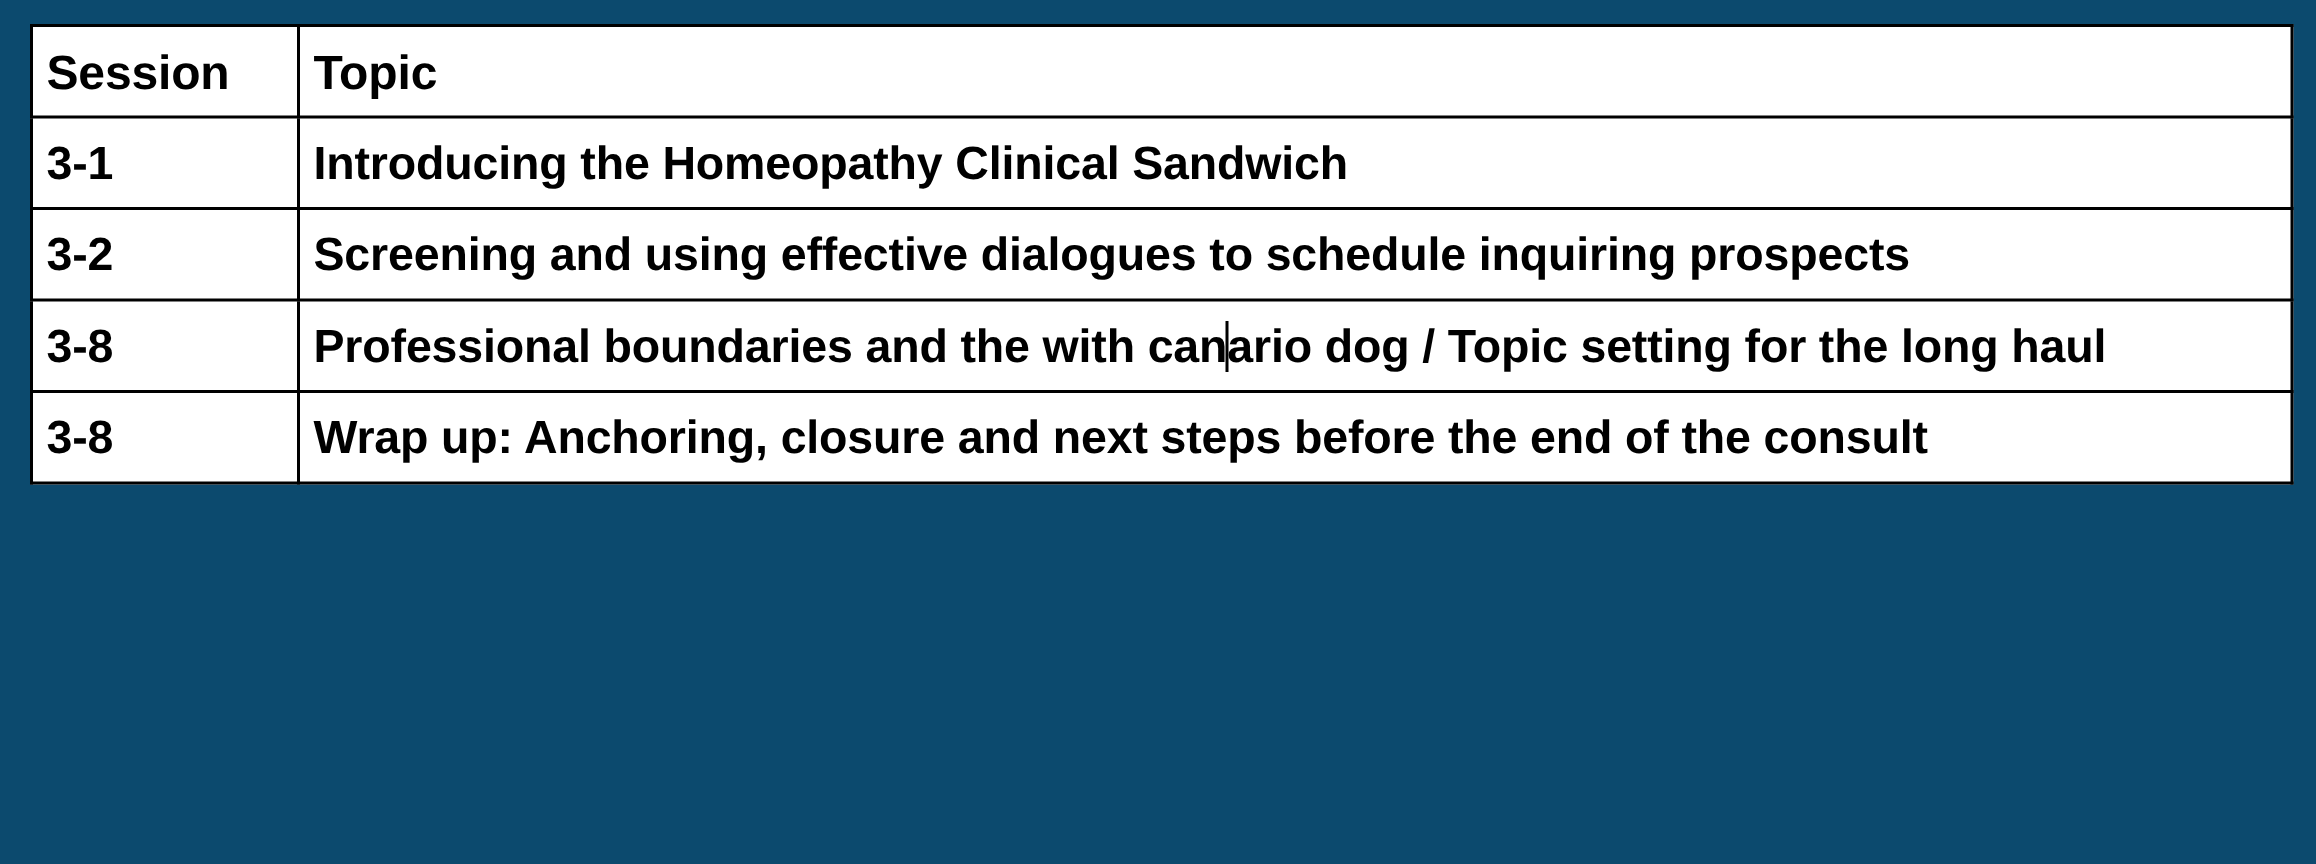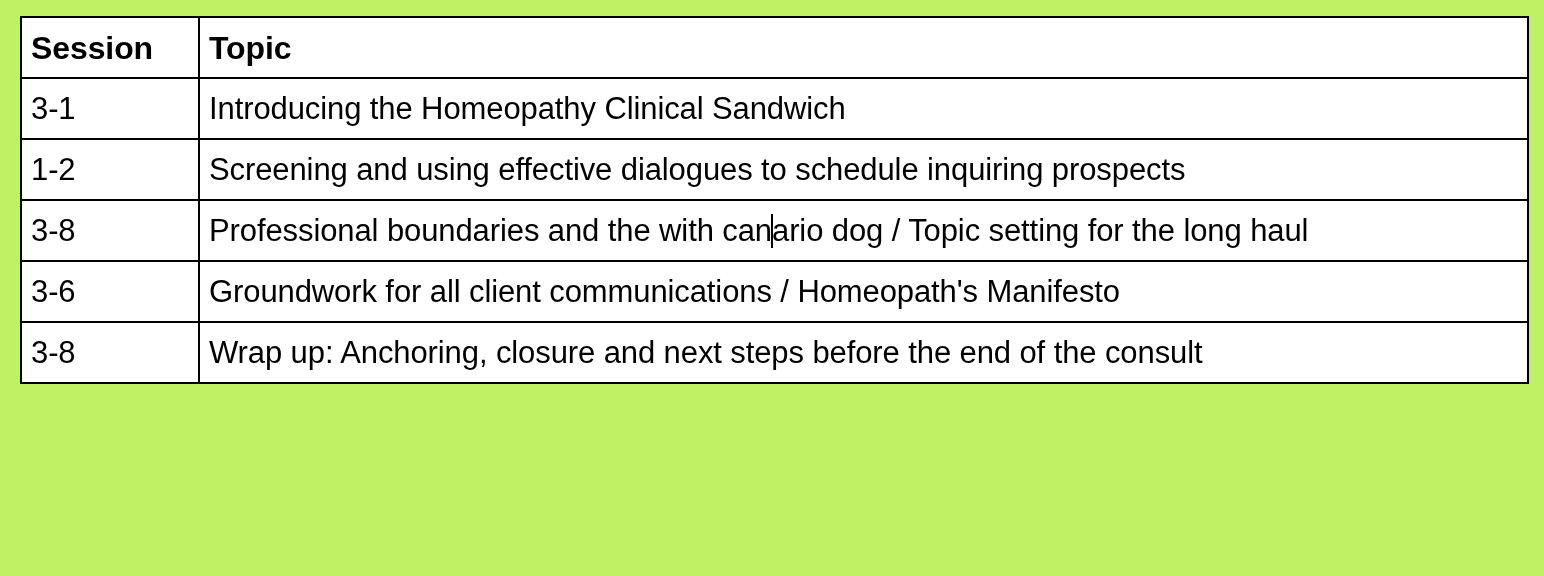--- a/index.html
+++ b/index.html
@@ -11,21 +11,21 @@
     width: 1544px;
     height: 576px;
     font-family: "Liberation Sans", sans-serif;
     color: #000000;
     overflow: hidden;
   }
   .page {
     position: relative;
     width: 1544px;
     height: 576px;
-    background: #bef264;
+    background: #0c4a6e;
   }
   .table-wrap {
     position: absolute;
     left: 20px;
     top: 16px;
     width: 1507px;
   }
   table.session-table {
     border-collapse: collapse;
     table-layout: fixed;
@@ -46,21 +46,21 @@
     line-height: 36px;
     white-space: nowrap;
     overflow: hidden;
     letter-spacing: -0.1px;
   }
   table.session-table thead th {
     font-weight: bold;
     font-size: 32px;
   }
   table.session-table tbody td {
-    font-weight: normal;
+    font-weight: bold;
   }
   .topic-cell { position: relative; margin-top: 38px; }
   .caret {
     display: inline-block;
     width: 2px;
     height: 34px;
     background: #000000;
     vertical-align: -7px;
     margin: 0 -1px;
   }
@@ -80,30 +80,26 @@
           <th>Session</th>
           <th>Topic</th>
         </tr>
       </thead>
       <tbody>
         <tr>
           <td>3-1</td>
           <td class="topic-cell">Introducing the Homeopathy Clinical Sandwich</td>
         </tr>
         <tr>
-          <td>1-2</td>
+          <td>3-2</td>
           <td class="topic-cell">Screening and using effective dialogues to schedule inquiring prospects</td>
         </tr>
         <tr>
           <td>3-8</td>
           <td class="topic-cell"><span>Professional boundaries and the with can</span><span class="caret"></span><span>ario dog / Topic setting for the long haul</span></td>
-        </tr>
-        <tr>
-          <td>3-6</td>
-          <td class="topic-cell">Groundwork for all client communications / Homeopath's Manifesto</td>
         </tr>
         <tr>
           <td>3-8</td>
           <td class="topic-cell">Wrap up: Anchoring, closure and next steps before the end of the consult</td>
         </tr>
       </tbody>
     </table>
   </div>
 </div>
 

